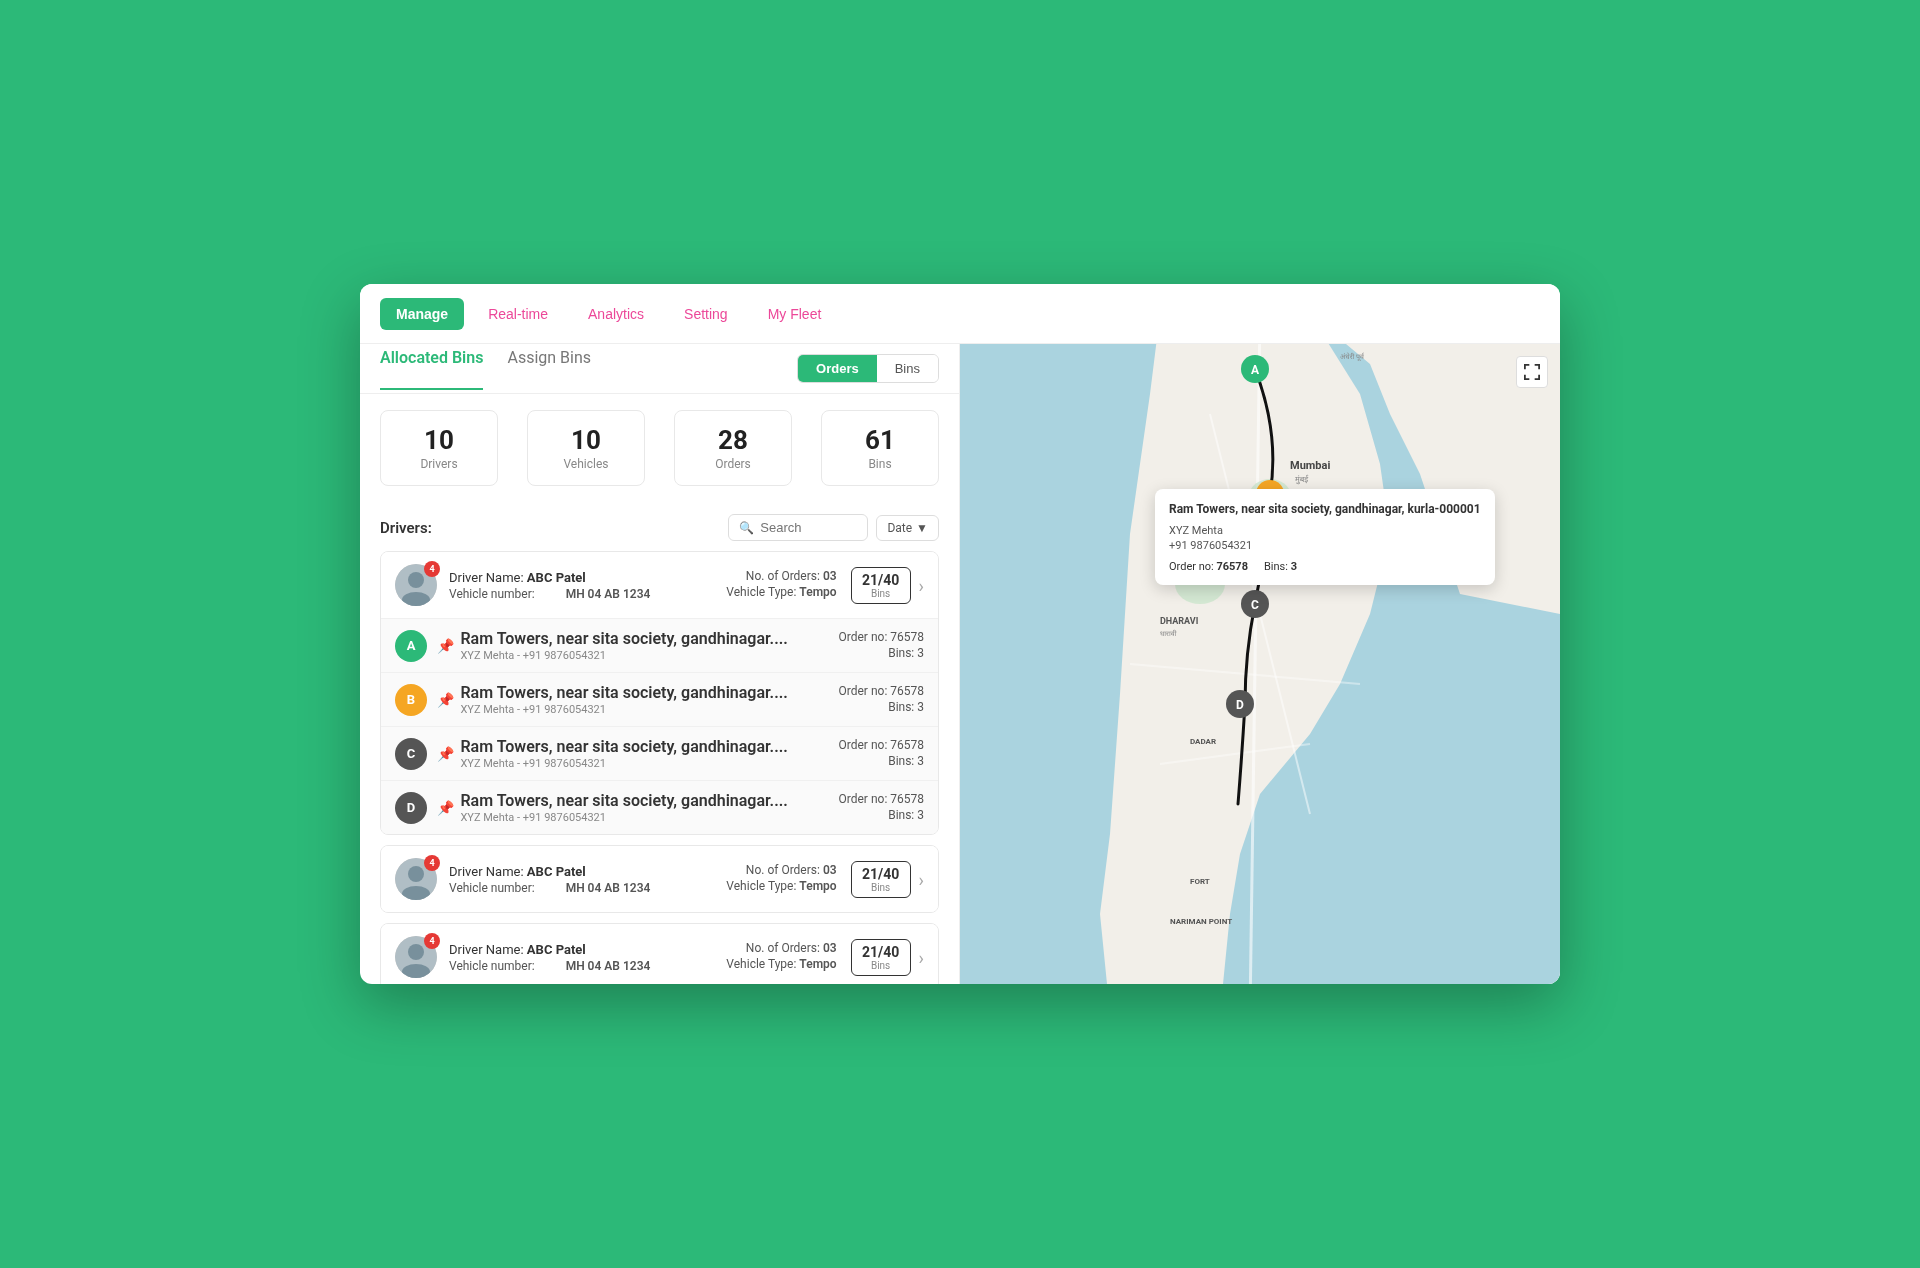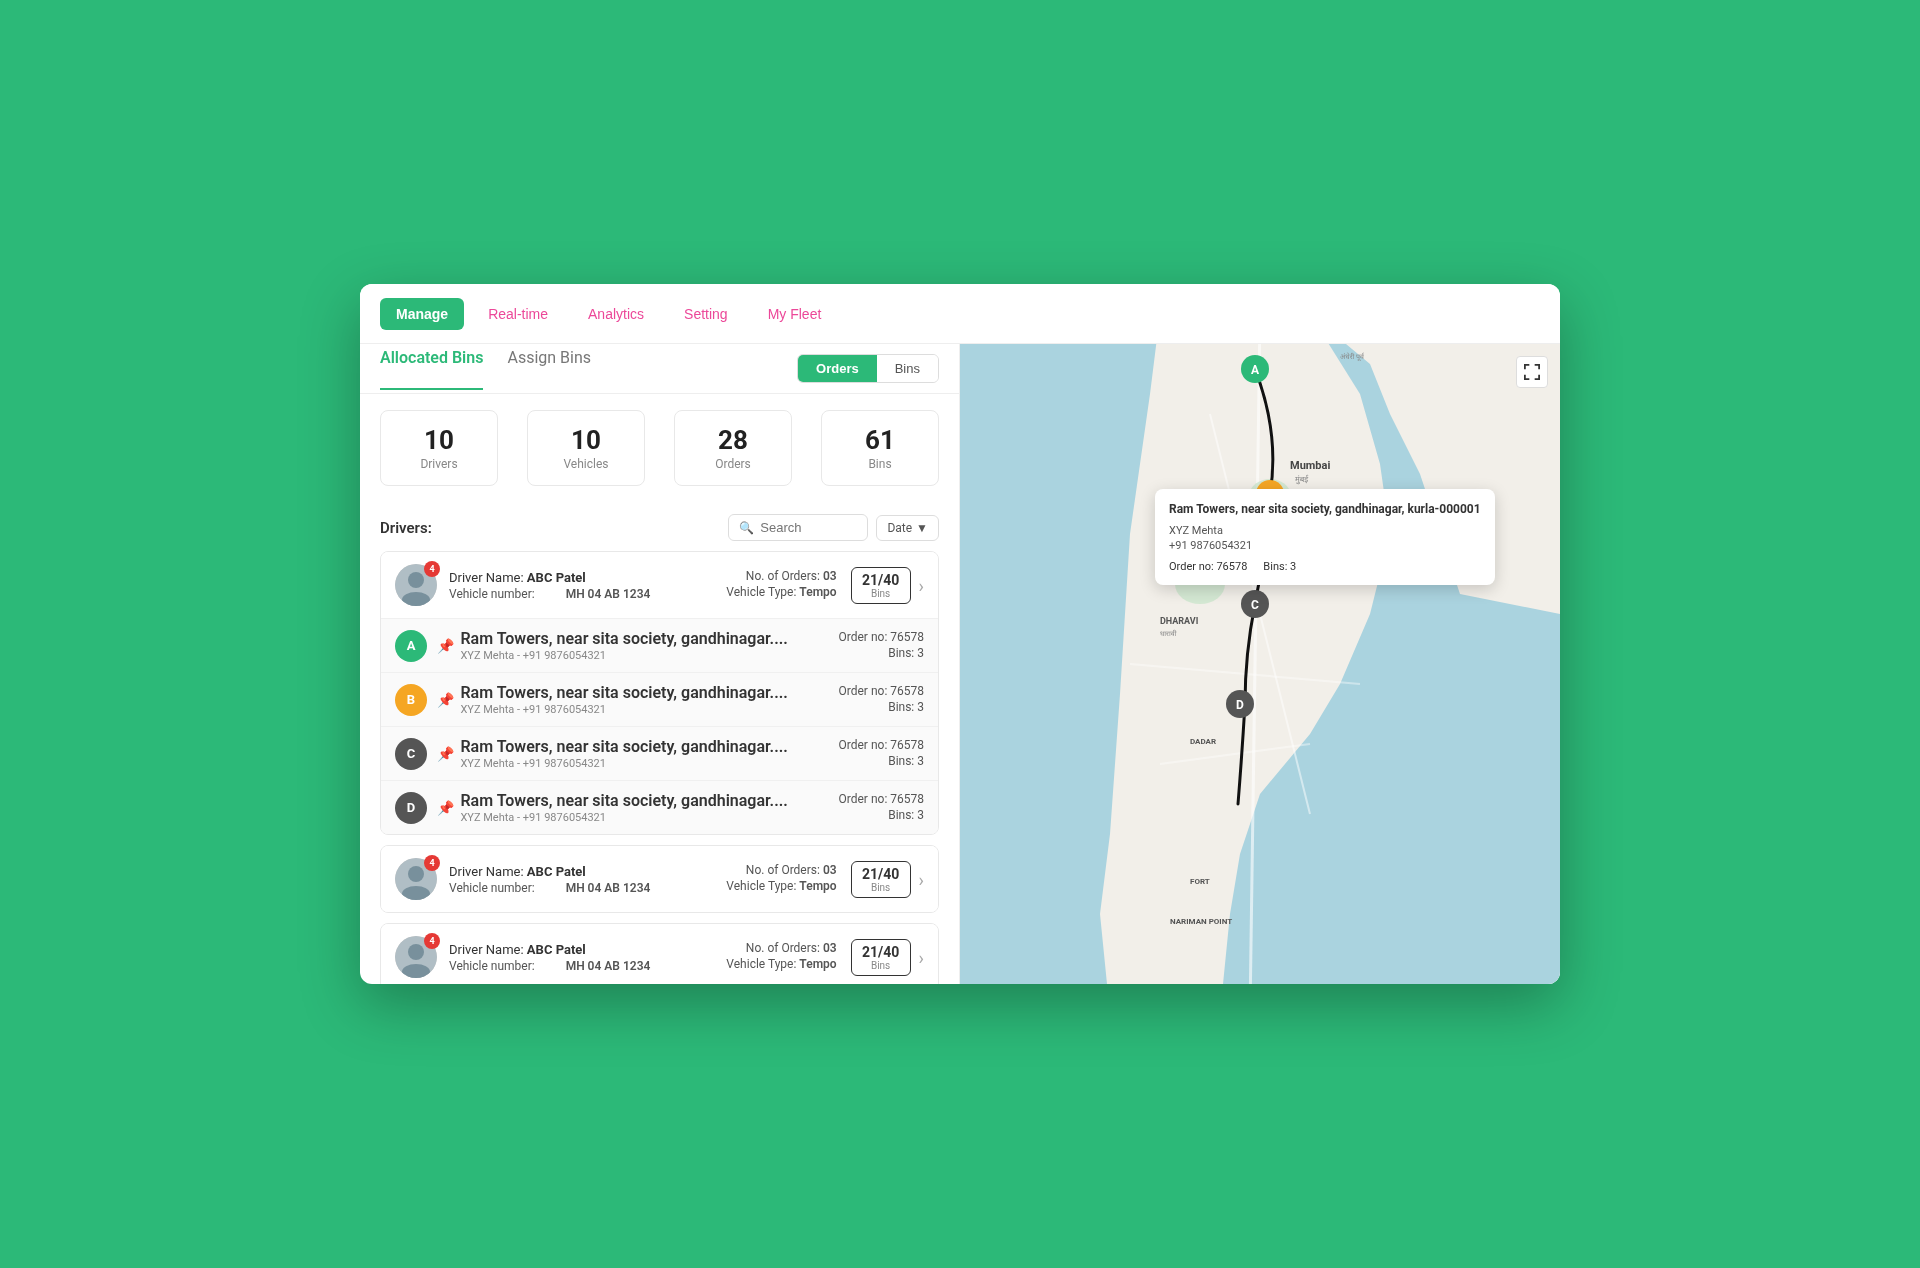--- a/index.html
+++ b/index.html
@@ -359,21 +359,21 @@
       color: #555;
       margin-bottom: 2px;
     }
     .map-tooltip-detail {
       display: flex;
       gap: 16px;
       margin-top: 8px;
       font-size: 11px;
       color: #333;
     }
-    .map-tooltip-detail span { font-weight: 400; }
+    .map-tooltip-detail span { font-weight: 700; }
     
     .map-svg {
       position: absolute;
       top: 0; left: 0;
       width: 100%;
       height: 100%;
     }
   </style>
 </head>
 <body>

